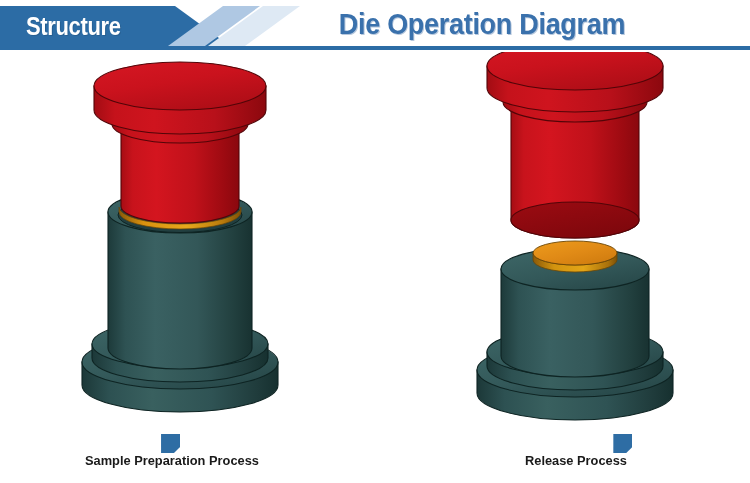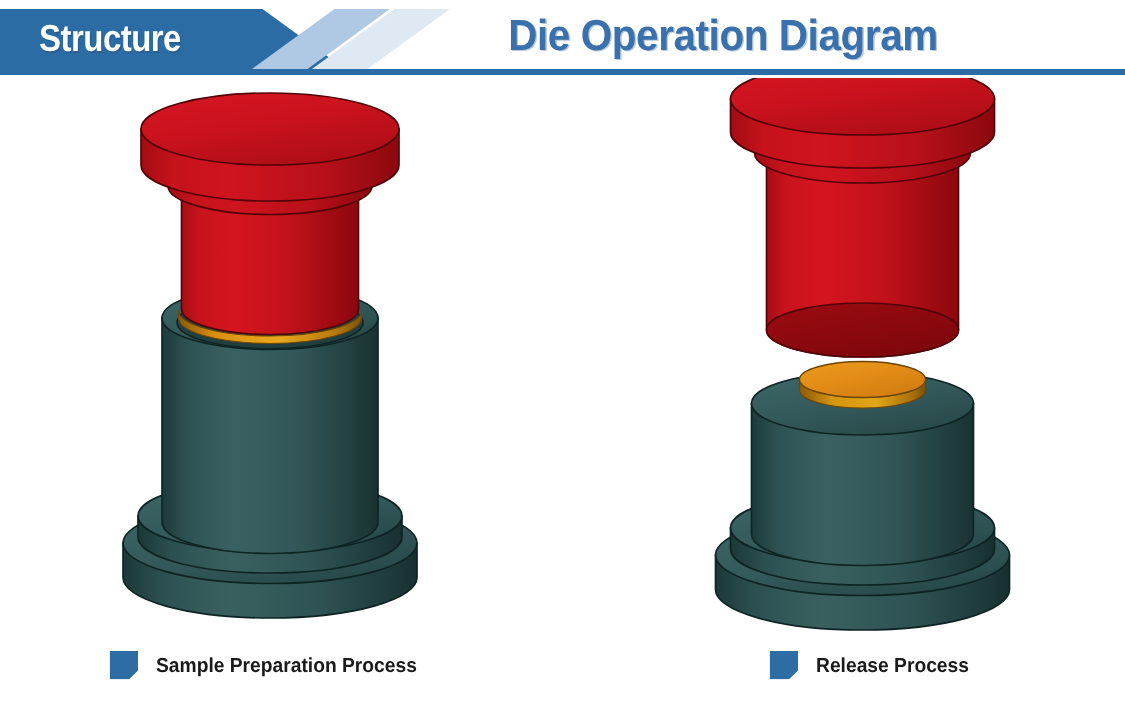--- a/index.html
+++ b/index.html
@@ -89,23 +89,24 @@
     width: 750px;
     height: 4px;
     background: #2C6CA5;
   }
 
   
   .legend {
     position: absolute;
     display: flex;
     align-items: center;
+    flex-direction: column;
   }
   #legend-left  { left: 73px;  top: 434px; }
-  #legend-right { left: 513px; top: 434px; }
+  #legend-right { left: 513px; top: 434px; align-items: flex-end; }
   .legend-marker {
     width: 19px;
     height: 19px;
     background: #2E6DA4;
     clip-path: polygon(0 0, 100% 0, 100% 68%, 68% 100%, 0 100%);
     flex: 0 0 auto;
   }
   .legend-text {
     margin-left: 12px;
     font-size: 13.5px;

